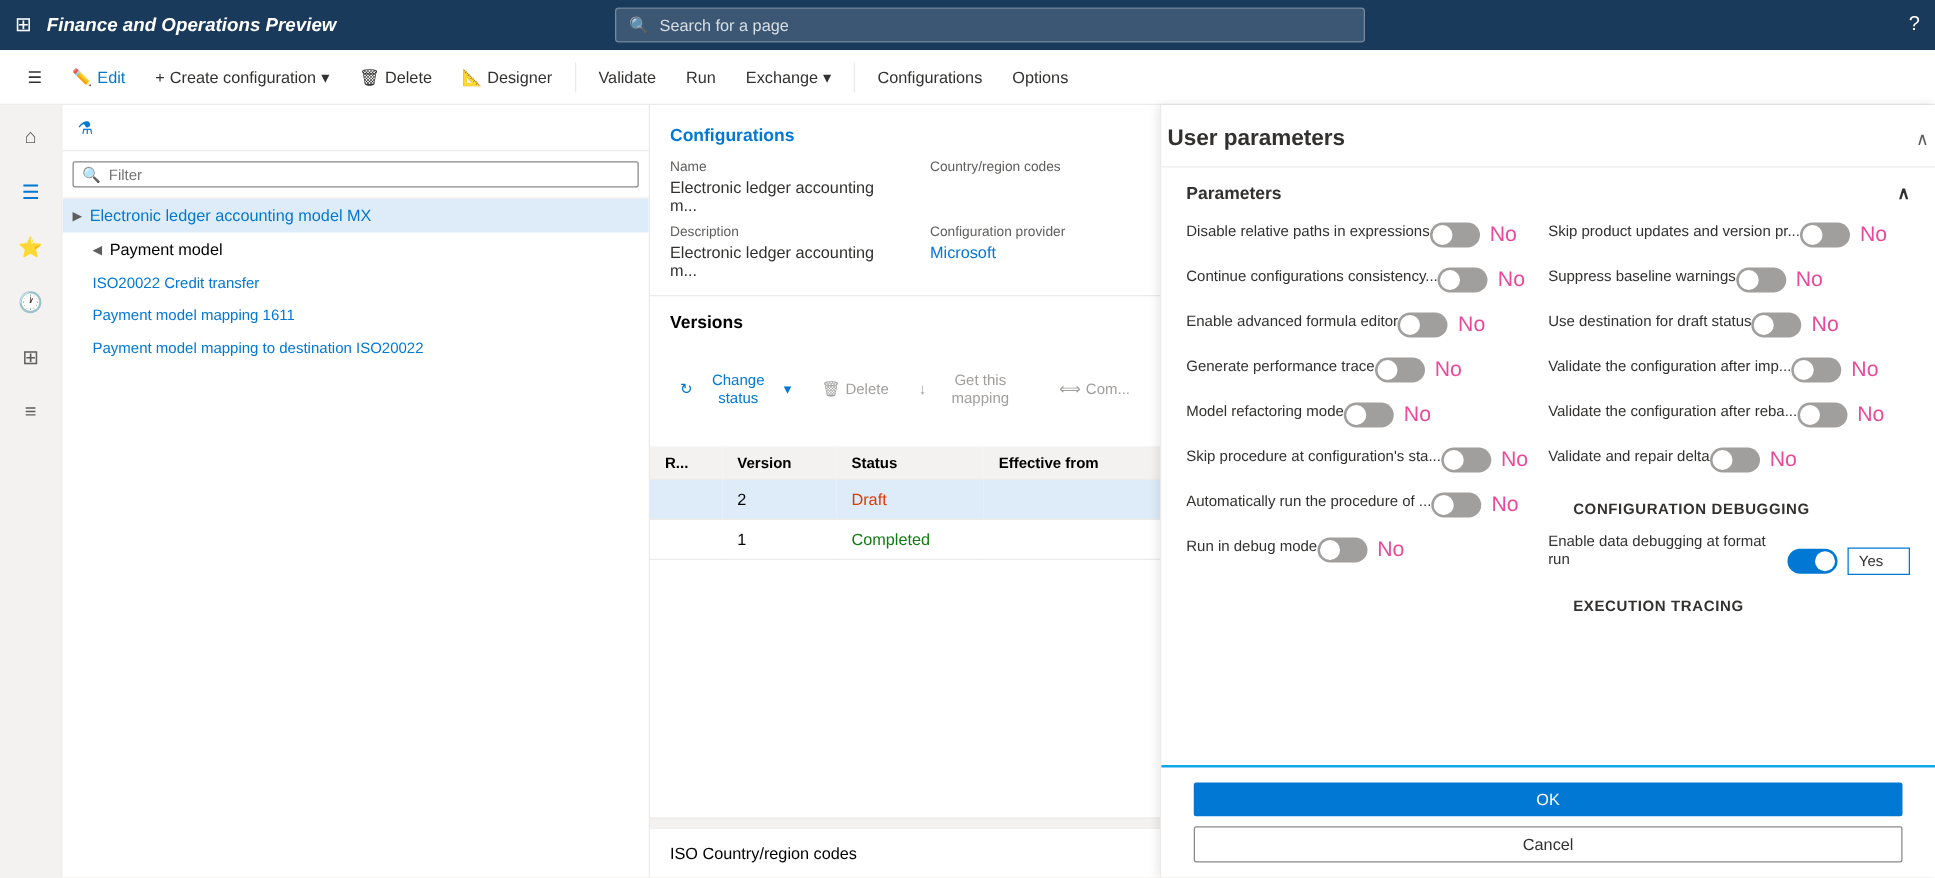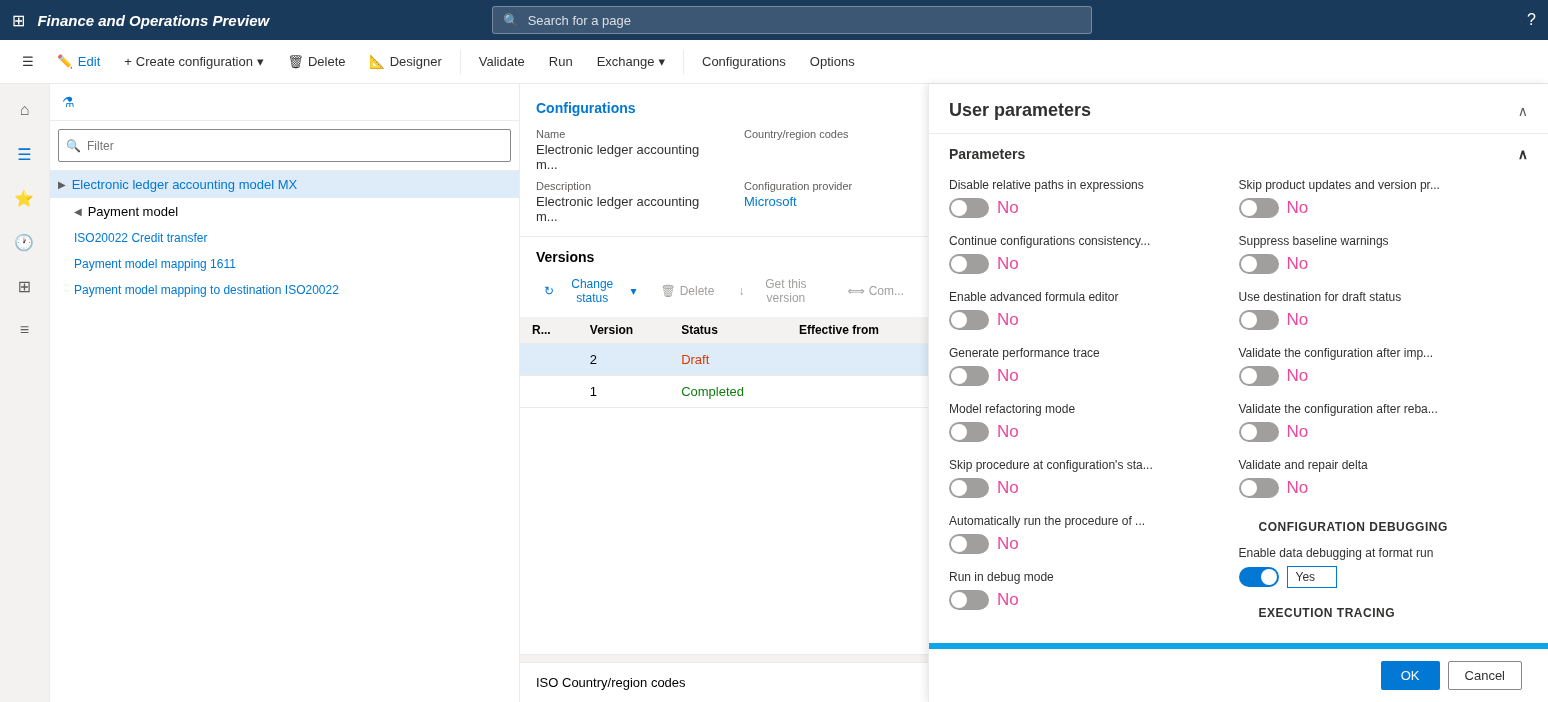--- a/index.html
+++ b/index.html
@@ -108,21 +108,21 @@
       border-right: 1px solid #edebe9;
       display: flex;
       flex-direction: column;
     }
     .tree-filter {
       padding: 8px;
       border-bottom: 1px solid #edebe9;
     }
     .tree-filter input {
       width: 100%;
-      height: 33px;
+      height: 21px;
       border: 1px solid #8a8886;
       border-radius: 2px;
       padding: 0 8px 0 28px;
       font-size: 12px;
       outline: none;
     }
     .filter-wrapper {
       position: relative;
     }
     .filter-icon {
@@ -201,20 +201,21 @@
       font-size: 13px;
       color: #323130;
     }
     .field-value.link { color: #0078d4; cursor: pointer; }
 
     .versions-section {
       border-top: 1px solid #edebe9;
       flex: 1;
       display: flex;
       flex-direction: column;
+      gap: 20px;
     }
     .versions-header {
       padding: 12px 16px 8px;
       font-size: 14px;
       font-weight: 600;
     }
     .versions-toolbar {
       padding: 0 16px 8px;
       display: flex;
       align-items: center;
@@ -266,21 +267,21 @@
       border-left: 1px solid #edebe9;
       display: flex;
       flex-direction: column;
       box-shadow: -2px 0 8px rgba(0,0,0,0.1);
       overflow: hidden;
     }
     .panel-header {
       display: flex;
       align-items: center;
       justify-content: space-between;
-      padding: 16px 20px 12px;
+      padding: 16px 5px 12px;
       border-bottom: 1px solid #edebe9;
     }
     .panel-title {
       font-size: 18px;
       font-weight: 600;
       color: #323130;
     }
     .collapse-btn {
       background: transparent;
       border: none;
@@ -303,23 +304,24 @@
       justify-content: space-between;
     }
     .params-grid {
       display: grid;
       grid-template-columns: 1fr 1fr;
       padding: 0 20px;
       gap: 0;
     }
     .param-row {
       display: flex;
-      flex-direction: column;
+      flex-direction: row;
       padding: 8px 0;
       border-bottom: none;
+      align-items: flex-end;
     }
     .param-label {
       font-size: 12px;
       color: #323130;
       margin-bottom: 6px;
     }
     .param-control {
       display: flex;
       align-items: center;
       gap: 8px;
@@ -367,25 +369,26 @@
       padding: 3px 8px;
       font-size: 12px;
       color: #323130;
       min-width: 50px;
       background: white;
     }
 
     
     .panel-footer {
       padding: 12px 26px;
-      border-top: 6px solid #0ea5e9;
+      border-top: 2px solid #0ea5e9;
       display: flex;
       justify-content: flex-end;
       gap: 8px;
       background: white;
+      flex-direction: column;
     }
     .btn-ok {
       background: #0078d4;
       color: white;
       border: none;
       padding: 6px 20px;
       font-size: 13px;
       cursor: pointer;
       border-radius: 2px;
     }
@@ -537,21 +540,21 @@
           <span>↻</span>
           <span>Change status</span>
           <span>▾</span>
         </button>
         <button class="ver-btn disabled">
           <span>🗑</span>
           <span>Delete</span>
         </button>
         <button class="ver-btn disabled">
           <span>↓</span>
-          <span>Get this version</span>
+          <span>Get this mapping</span>
         </button>
         <button class="ver-btn disabled">
           <span>⟺</span>
           <span>Com...</span>
         </button>
       </div>
       <table class="versions-table">
         <thead>
           <tr>
             <th>R...</th>

